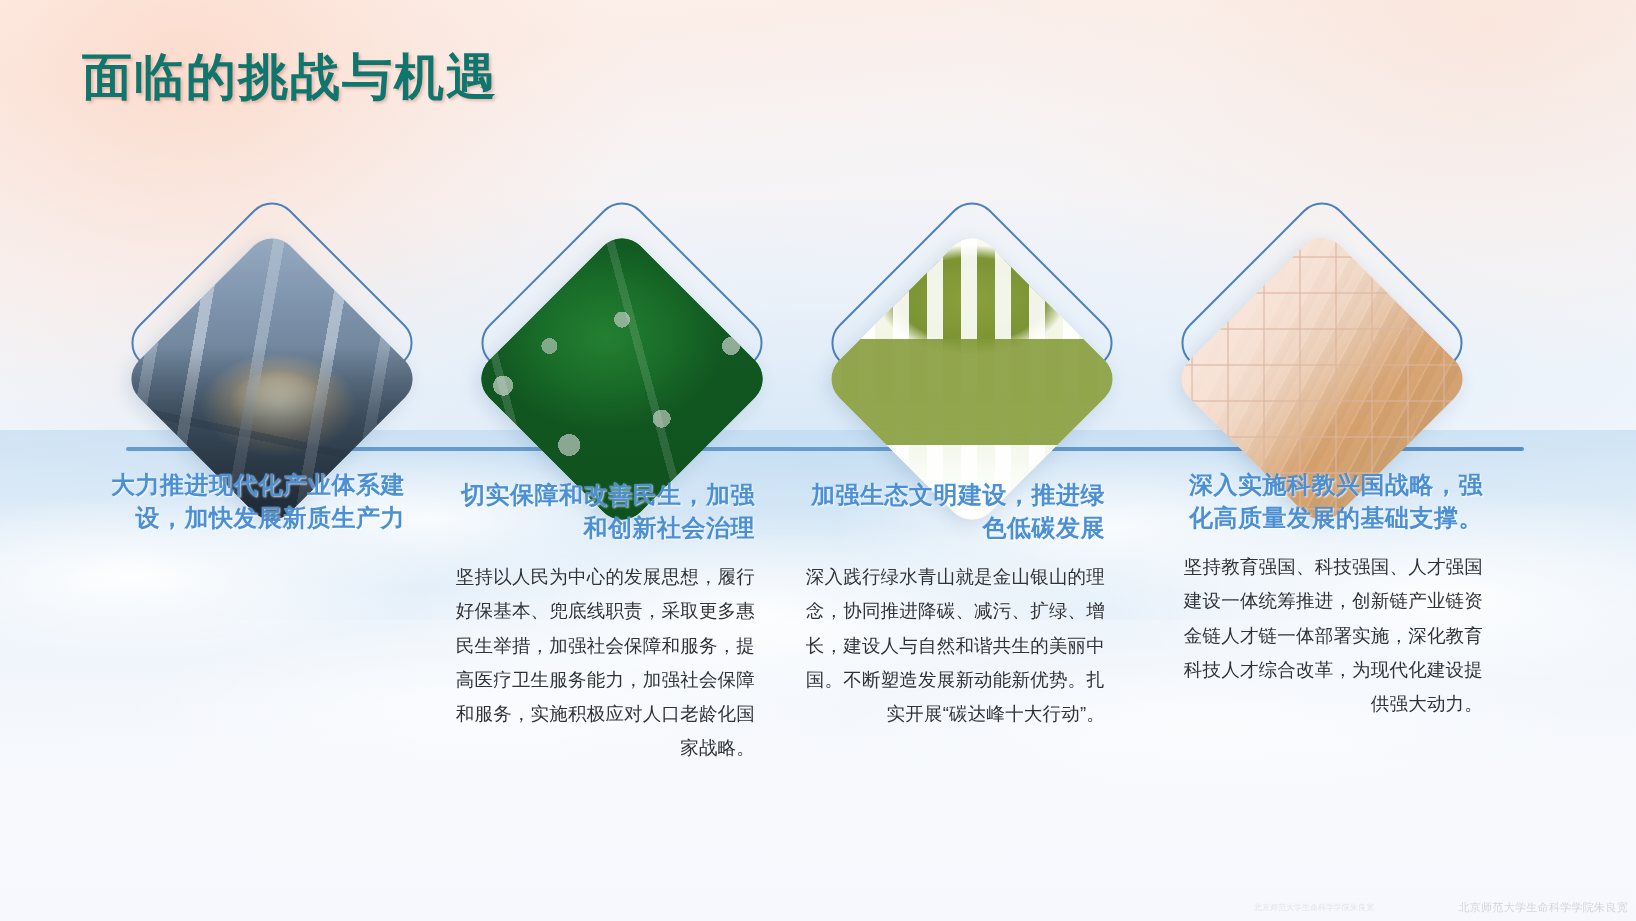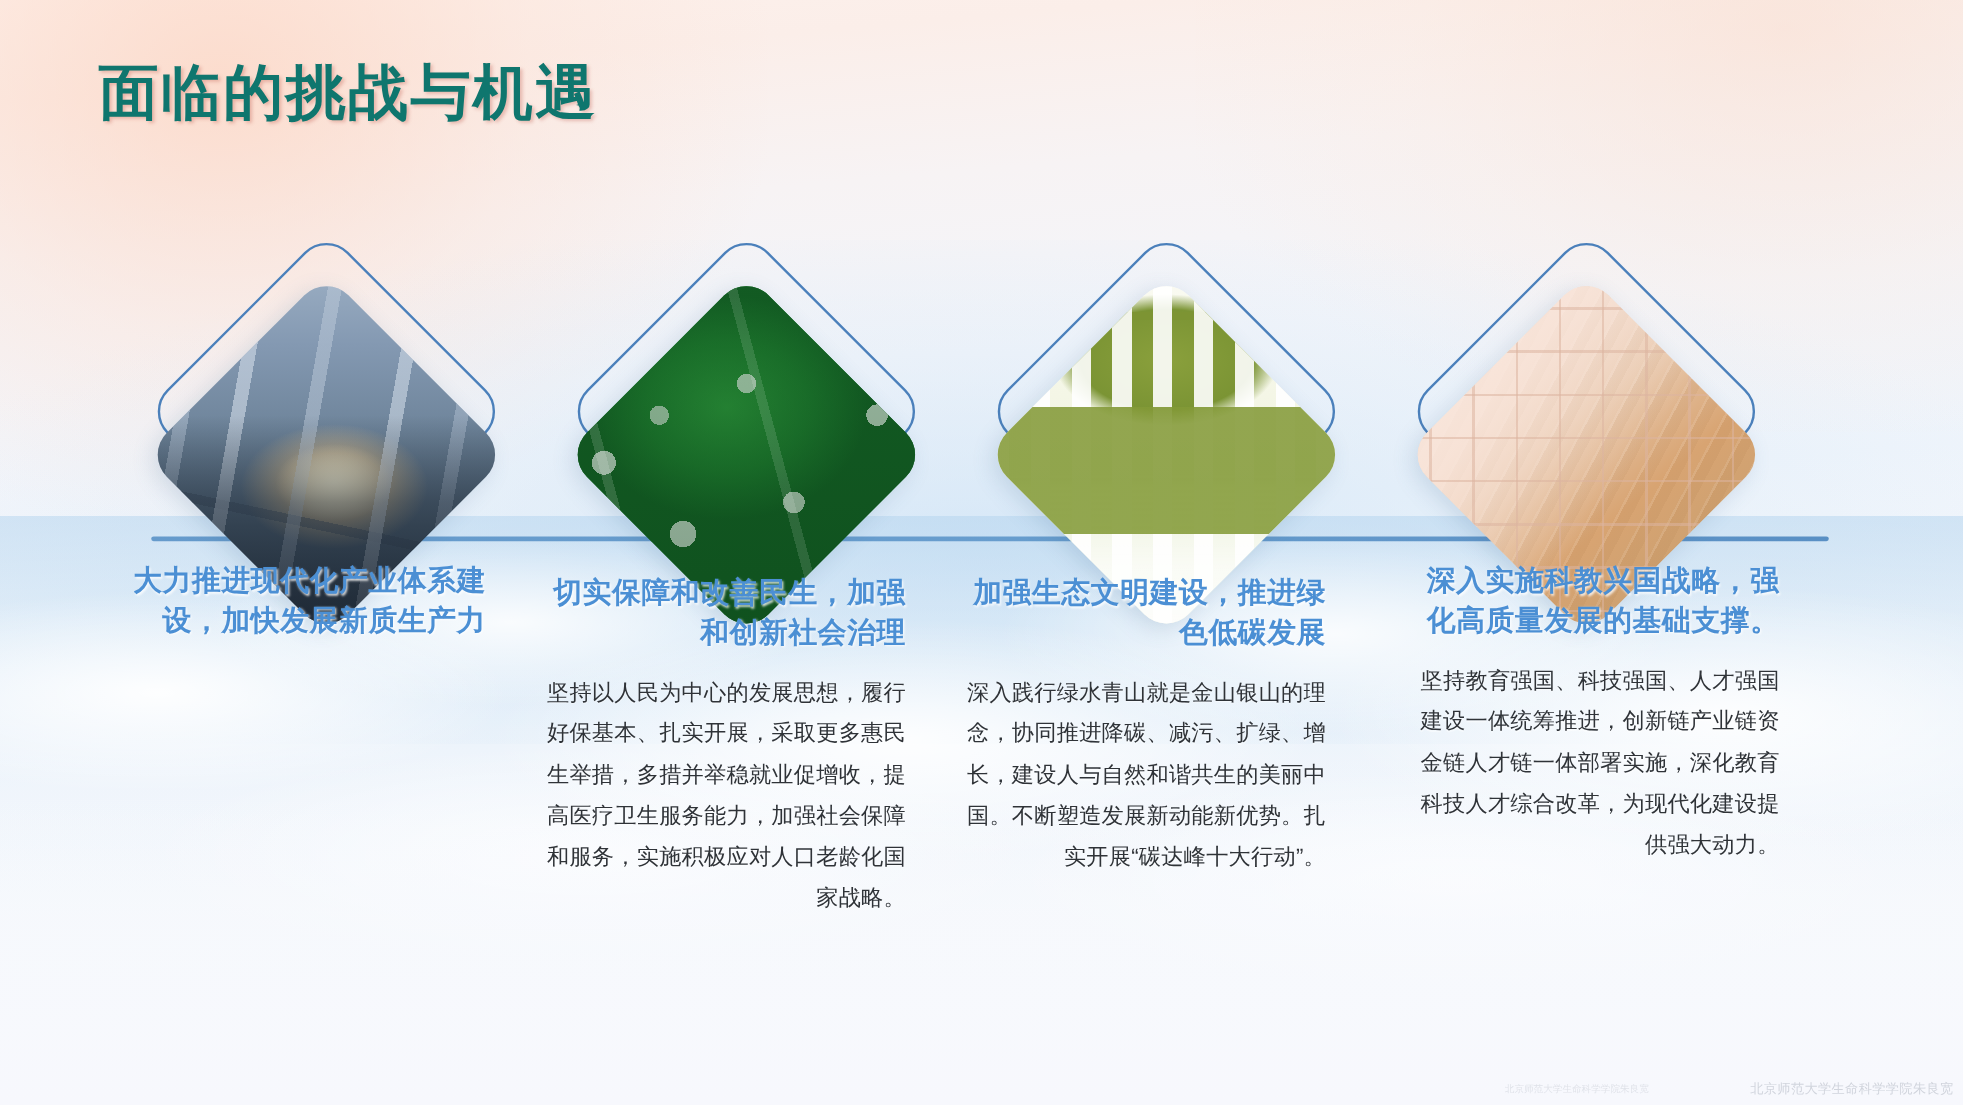--- a/index.html
+++ b/index.html
@@ -264,21 +264,21 @@
     </div>
   </div>
 </div>
 
 <div class="text-col" style="left:105px; top:468px;">
   <div class="heading">大力推进现代化产业体系建设，加快发展新质生产力</div>
 </div>
 
 <div class="text-col" style="left:455px; top:478px;">
   <div class="heading">切实保障和改善民生，加强和创新社会治理</div>
-  <div class="body">坚持以人民为中心的发展思想，履行好保基本、扎实开展，采取更多惠民生举措，多措并举稳就业促增收，提高医疗卫生服务能力，加强社会保障和服务，实施积极应对人口老龄化国家战略。</div>
+  <div class="body">坚持以人民为中心的发展思想，履行好保基本、兜底线职责，采取更多惠民生举措，加强社会保障和服务，提高医疗卫生服务能力，加强社会保障和服务，实施积极应对人口老龄化国家战略。</div>
 </div>
 
 <div class="text-col" style="left:805px; top:478px;">
   <div class="heading">加强生态文明建设，推进绿色低碳发展</div>
   <div class="body">深入践行绿水青山就是金山银山的理念，协同推进降碳、减污、扩绿、增长，建设人与自然和谐共生的美丽中国。不断塑造发展新动能新优势。扎实开展“碳达峰十大行动”。</div>
 </div>
 
 <div class="text-col" style="left:1155px; top:468px;margin-left:28px;">
   <div class="heading">深入实施科教兴国战略，强化高质量发展的基础支撑。</div>
   <div class="body">坚持教育强国、科技强国、人才强国建设一体统筹推进，创新链产业链资金链人才链一体部署实施，深化教育科技人才综合改革，为现代化建设提供强大动力。</div>

